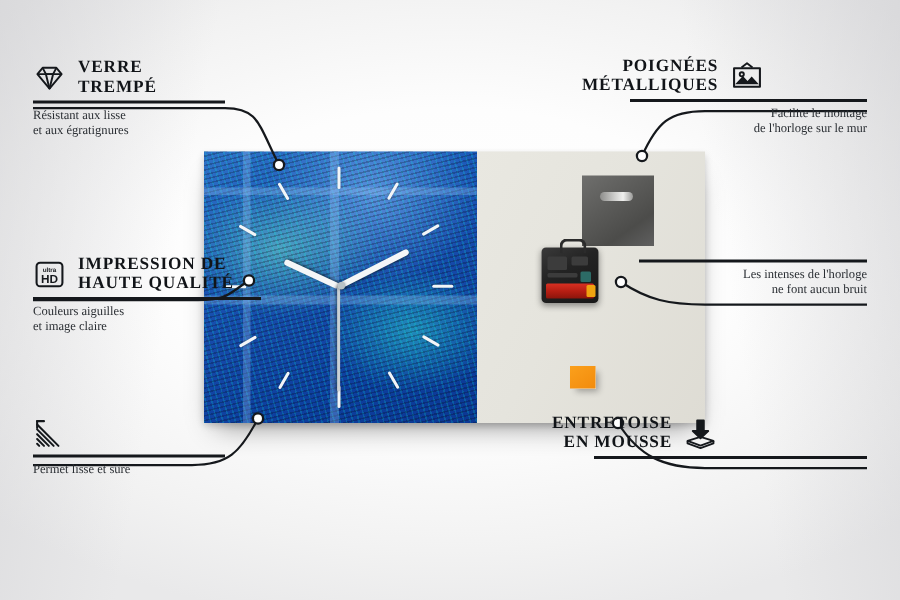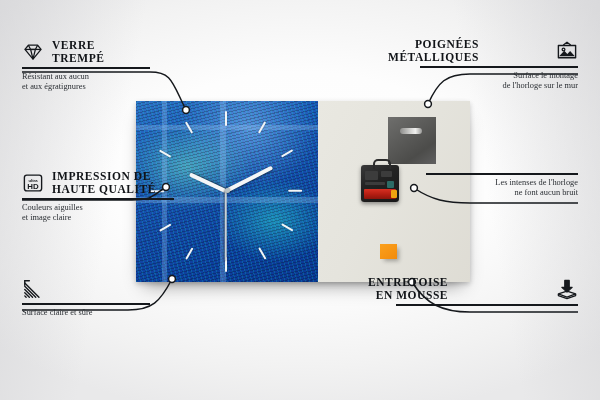--- a/index.html
+++ b/index.html
@@ -77,21 +77,21 @@
     position:absolute;left:62px;top:143px;width:17px;height:15px;
     background:linear-gradient(145deg,#fba01c 0%,#f28b0c 100%);
     box-shadow:3px 3px 4px -1px rgba(0,0,0,.30);
   }
 
   
   .callout{position:absolute;width:215px;}
   .callout.left{text-align:left;}
   .callout.right{text-align:right;}
   .co-head{display:flex;align-items:center;gap:8px;}
-  .callout.right .co-head{justify-content:space-between;}
+  .callout.right .co-head{justify-content:flex-start;}
   .co-title{
     font-family:"Liberation Serif", serif;
     font-weight:700;font-size:11.5px;letter-spacing:.55px;color:#111418;
     line-height:12.5px;text-transform:uppercase;white-space:pre-line;
   }
   .co-rule{height:1.6px;background:#15181c;margin:3px 0 3px;}
   .co-sub{
     font-family:"Liberation Serif", serif;
     font-size:8.4px;line-height:10.2px;color:#2a2e33;white-space:pre-line;
   }
@@ -182,21 +182,21 @@
           <path d="M3.2 9.2 H20.8"></path>
             <path d="M7 4.6 L9.4 9.2 L12 19.8"></path>
           <path d="M17 4.6 L14.6 9.2 L12 19.8"></path>
             <path d="M9.4 9.2 H14.6"></path>
         </svg>
       </span>
       <span class="co-title">VERRE
 TREMPÉ</span>
     </div>
     <div class="co-rule" style="width:128px;"></div>
-    <div class="co-sub">Résistant aux aucun
+    <div class="co-sub">Résistant aux lisse
 et aux égratignures</div>
   </div>
 
   <div class="callout left" style="left:22px;top:170px;width:190px;">
     <div class="co-head">
       <span class="co-icon">
         <svg viewBox="0 0 24 24">
           <rect x="2.6" y="3.4" width="18.8" height="17.2" rx="2.6" fill="none" stroke="currentColor" stroke-width="1.5"></rect>
           <text x="12" y="10.4" font-family="Liberation Sans, sans-serif" font-size="4.6" font-weight="bold" text-anchor="middle" fill="currentColor">ultra</text>
           <text x="12" y="18" font-family="Liberation Sans, sans-serif" font-size="8.6" font-weight="bold" text-anchor="middle" fill="currentColor">HD</text>
@@ -218,38 +218,38 @@
             <path d="M3 3 L8 3"></path>
           <path d="M3 5.5 L18.5 21"></path>
             <path d="M3 9 L15 21"></path>
           <path d="M3 12.5 L11.5 21"></path>
             <path d="M3 16 L8 21"></path>
             <path d="M3 19.5 L4.5 21"></path>
         </svg>
       </span>
     </div>
     <div class="co-rule" style="width:128px;"></div>
-    <div class="co-sub">Surface claire et sûre</div>
+    <div class="co-sub">Permet lisse et sûre</div>
   </div>
 
   <div class="callout right" style="left:388px;top:38px;width:190px;">
     <div class="co-head">
       <span class="co-title">POIGNÉES
 MÉTALLIQUES</span>
       <span class="co-icon">
         <svg viewBox="0 0 24 24" fill="none" stroke="currentColor" stroke-width="1.4" stroke-linejoin="round">
           <path d="M8 5.4 L12 2.4 L16 5.4"></path>
           <rect x="2.6" y="6" width="18.8" height="13.4" stroke-width="1.5"></rect>
           <circle cx="8.2" cy="10.4" r="1.5"></circle>
           <path d="M3.4 17.6 L9 11.6 L12.4 15.2 L15.4 12 L20.6 17.6 Z" fill="currentColor" stroke="none"></path>
         </svg>
       </span>
     </div>
     <div class="co-rule" style="width:158px;margin-left:auto;"></div>
-    <div class="co-sub">Surface le montage
+    <div class="co-sub">Facilite le montage
 de l'horloge sur le mur</div>
   </div>
 
   <div class="callout right" style="left:388px;top:170px;width:190px;">
     <div class="co-rule" style="width:152px;margin-left:auto;"></div>
     <div class="co-sub">Les intenses de l'horloge
 ne font aucun bruit</div>
   </div>
 
   <div class="callout right" style="left:368px;top:276px;width:210px;">

